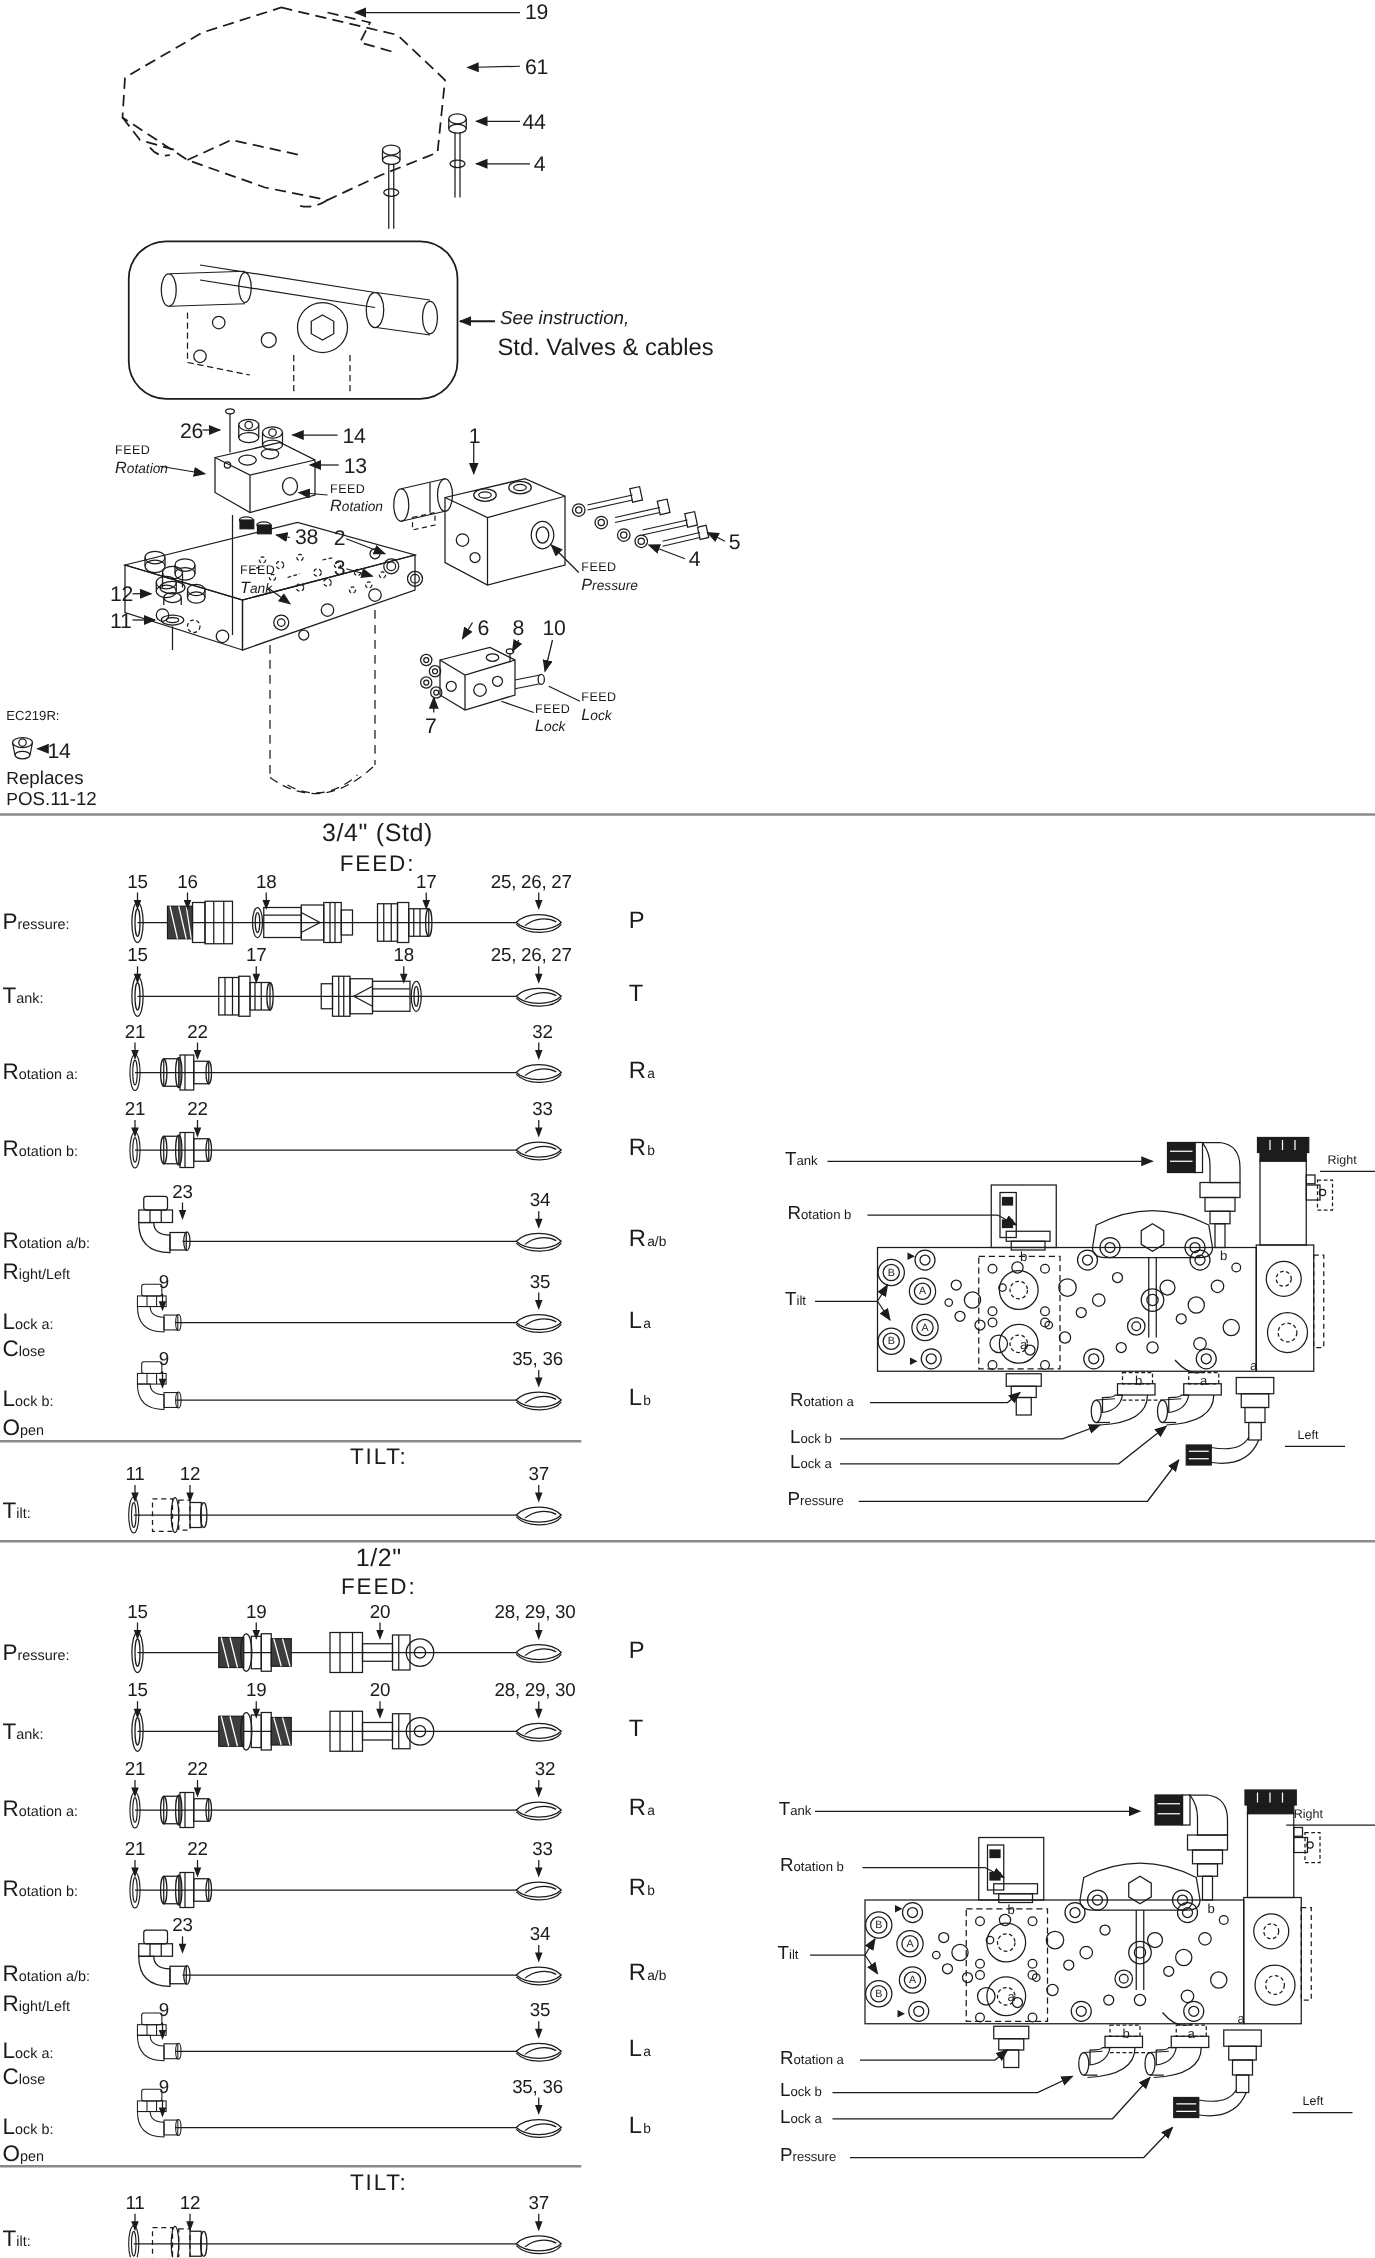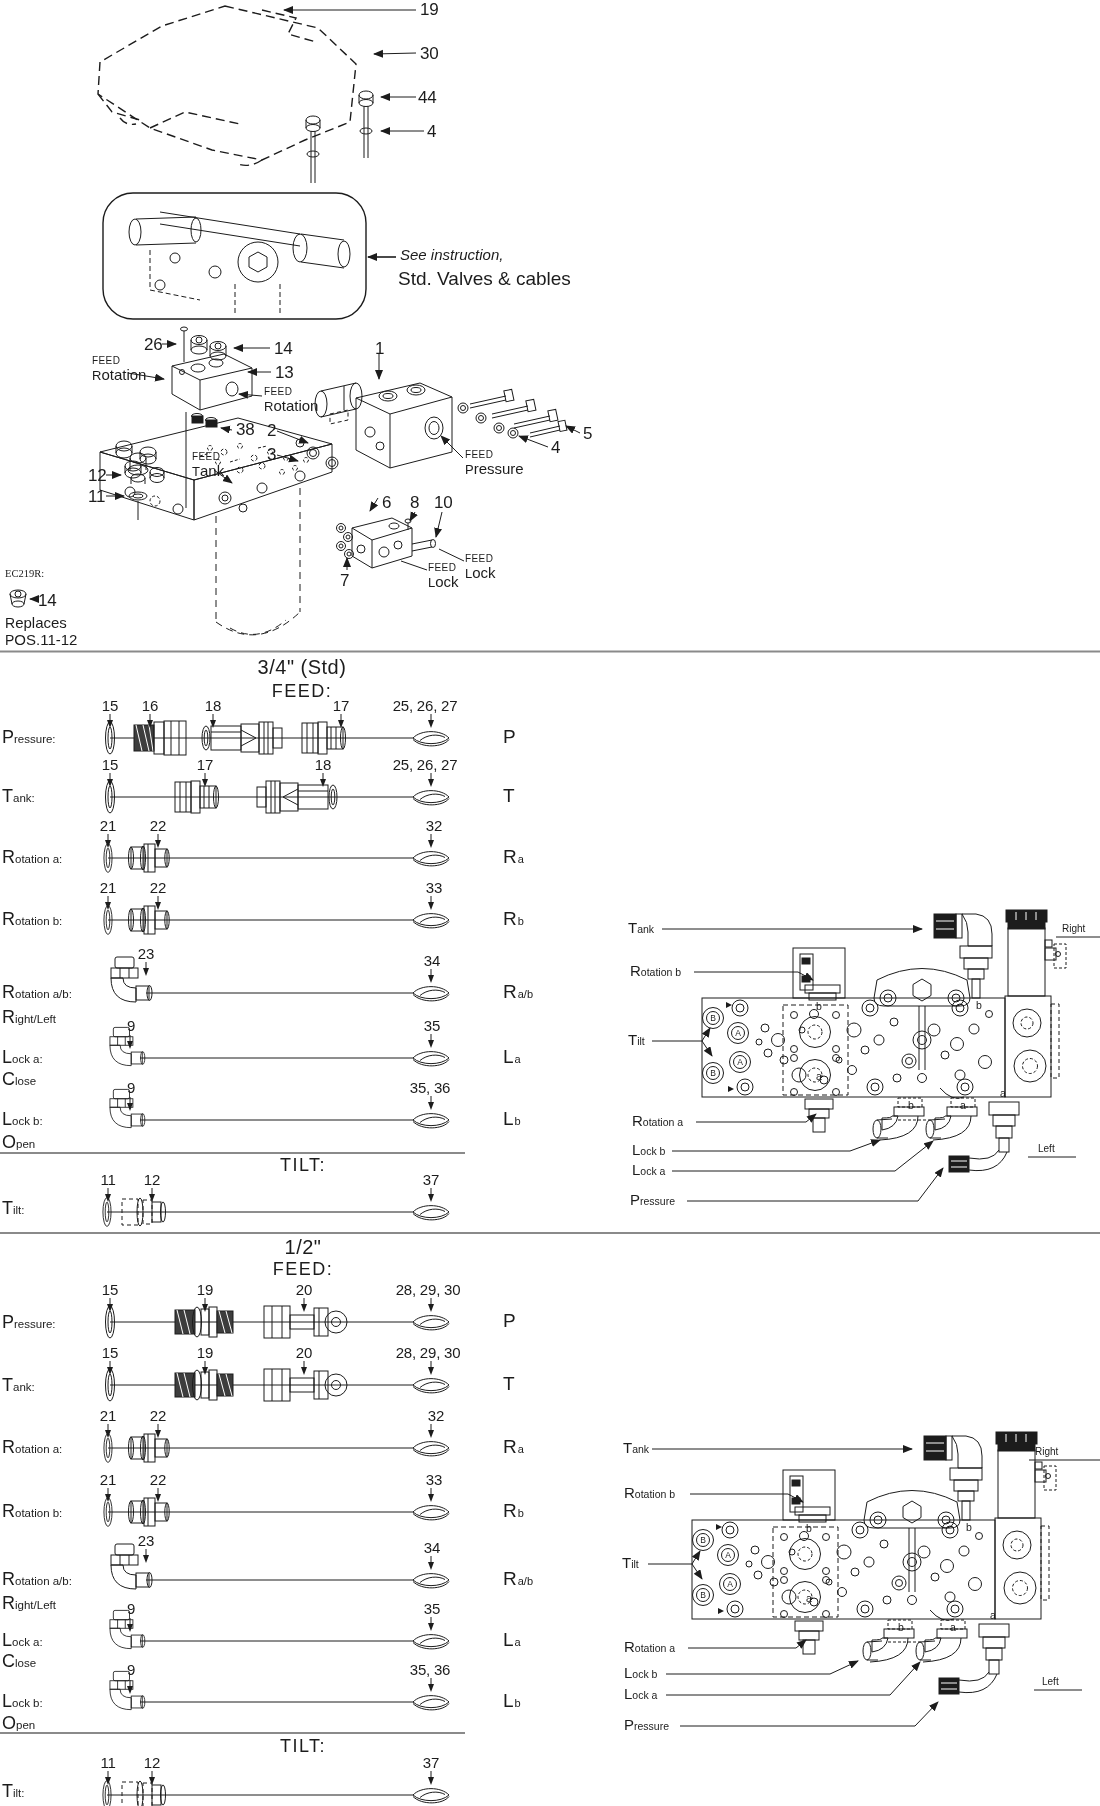--- a/index.html
+++ b/index.html
@@ -8,27 +8,27 @@
   #art{position:absolute;left:0;top:0;}
   .t{position:absolute;white-space:nowrap;color:#1c1c1c;line-height:1.05;}
   .n{font-size:15px;letter-spacing:-0.2px;}
   .n2{font-size:17px;letter-spacing:-0.2px;}
   .c{transform:translateX(-50%);}
   .cadlbl{font-size:11.5px;}
   .cadlbl::first-letter{font-size:18px;}
   .rdlbl{font-size:10.5px;}
   .rdlbl::first-letter{font-size:15px;}
   .feedcap{font-size:10px;letter-spacing:0.4px;}
-  .feedport{font-size:15px;}
+  .feedport{font-size:11px;font-style:italic;}
   .feedport::first-letter{font-size:13px;}
   .h1{font-size:20px;letter-spacing:0.5px;}
   .h2{font-size:18px;letter-spacing:1.5px;}
   .pletter{font-size:19px;}
   .lsub{font-size:11px;margin-left:1px;}
-  .ecnote{font-size:10.5px;font-family:Liberation Serif, serif;}
+  .ecnote{font-size:10.5px;}
   .ecnote2{font-size:15px;}
   .ecnote2::first-letter{font-size:14px;}
   .it{font-size:15px;font-style:italic;}
   .nt{font-size:19px;}
   .rl{font-size:10px;}
   .pl{font-size:10.5px;}
   .vl{font-size:8.5px;transform:translate(-50%,-50%);}
 </style>
 </head>
 <body>
@@ -707,21 +707,21 @@
       <path d="M666,1674 H830 L858,1661" marker-end="url(#ah)"></path>
       <path d="M666,1695 H890 L920,1662" marker-end="url(#ah)"></path>
       <path d="M680,1726 H915 L938,1702" marker-end="url(#ah)"></path>
       <line x1="1029" y1="1460" x2="1100" y2="1460"></line>
       <line x1="1034" y1="1690" x2="1082" y2="1690"></line>
     </g>
   </g>
 </svg>
 
 <div class="t n2" style="left:420px;top:1px">19</div>
-<div class="t n2" style="left:420px;top:45px">30</div>
+<div class="t n2" style="left:420px;top:45px">61</div>
 <div class="t n2" style="left:418px;top:89px">44</div>
 <div class="t n2" style="left:427px;top:123px">4</div>
 
 <div class="t it" style="left:400px;top:247px">See instruction,</div>
 <div class="t nt" style="left:398px;top:269px">Std. Valves &amp; cables</div>
 
 <div class="t n2" style="left:144px;top:336px">26</div>
 <div class="t n2" style="left:274px;top:340px">14</div>
 <div class="t n2" style="left:275px;top:364px">13</div>
 <div class="t n2" style="left:236px;top:421px">38</div>

